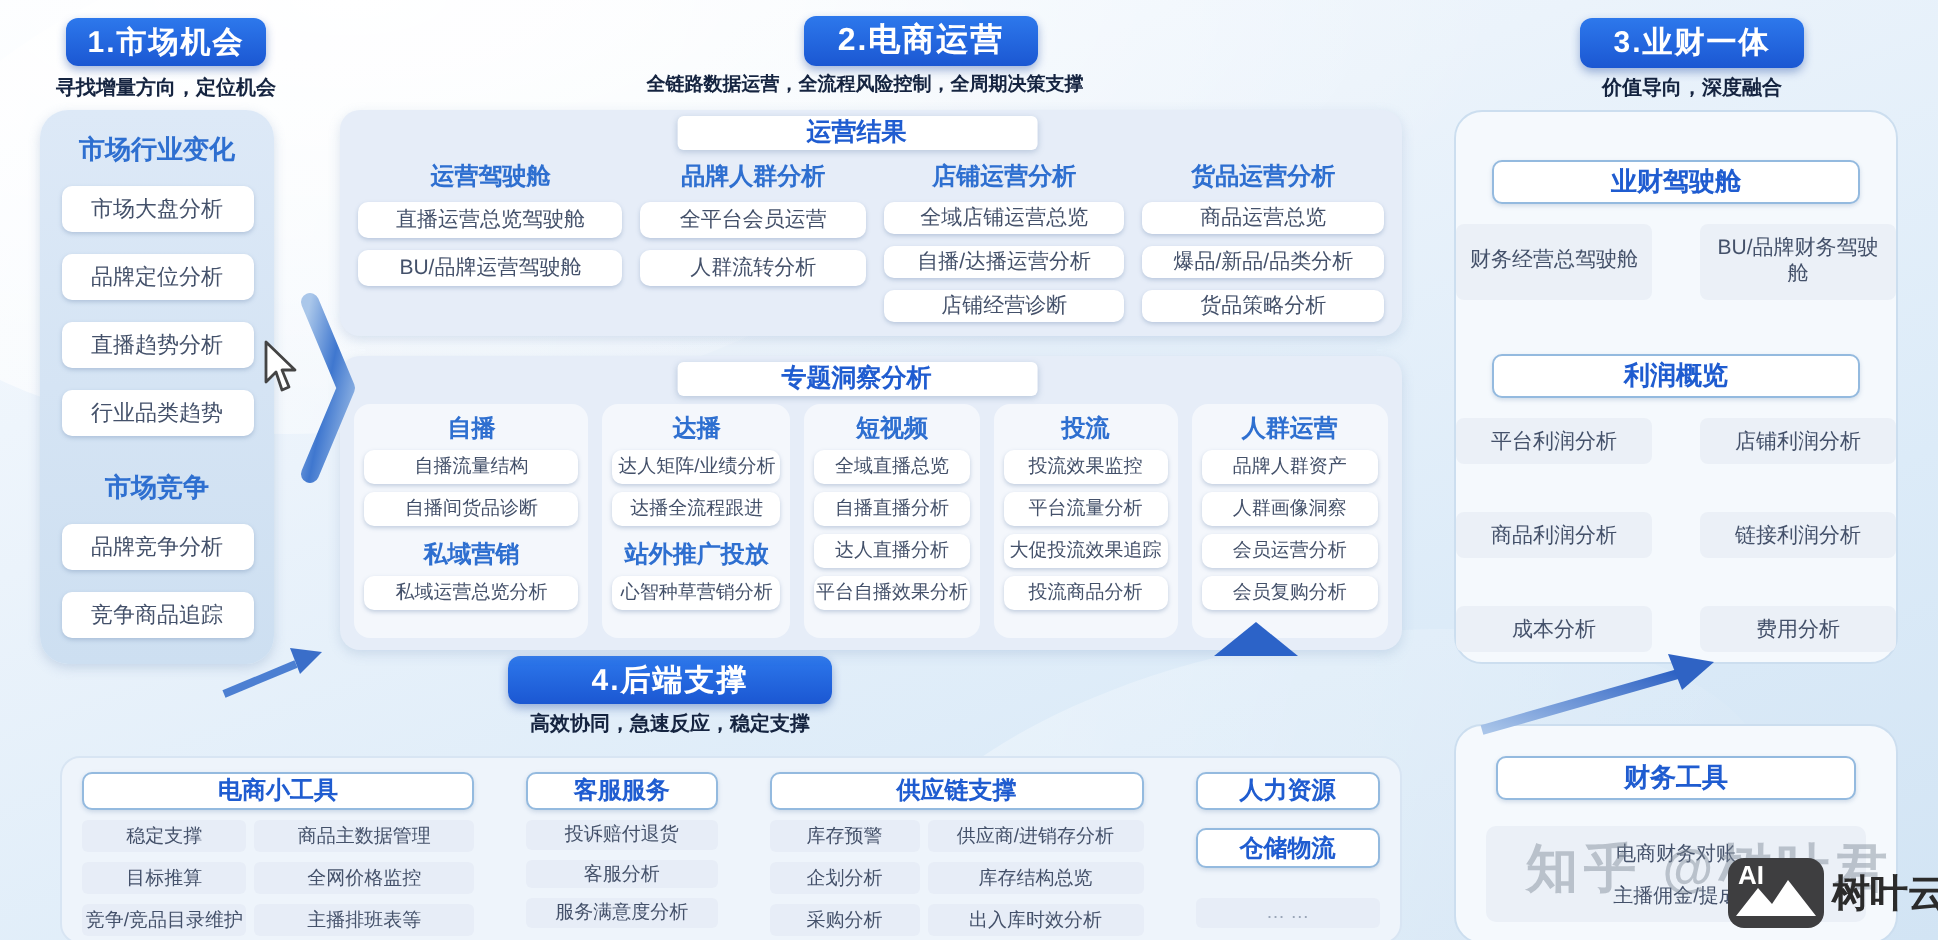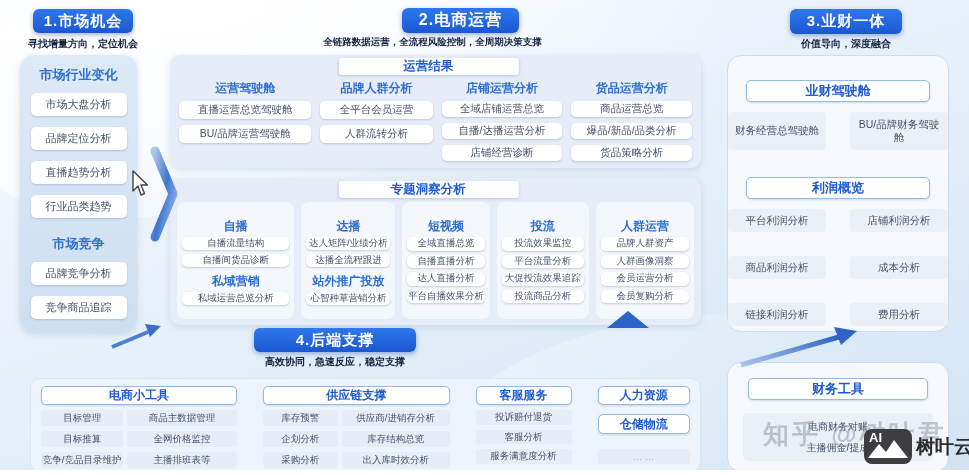--- a/index.html
+++ b/index.html
@@ -28,21 +28,21 @@
   #panel-result{left:170px;top:55px;width:531px;height:113px;}
   #panel-insight{left:170px;top:178px;width:531px;height:147px;}
   .tab{position:absolute;top:3px;left:50%;transform:translateX(-54%);width:180px;height:17px;background:#fff;border-radius:3px;
     color:#1f5cd0;font-weight:bold;font-size:12.5px;display:flex;align-items:center;justify-content:center;
     box-shadow:0 1px 3px rgba(100,130,170,.35);}
   .cols{position:absolute;left:9px;right:9px;top:25px;bottom:7px;display:flex;gap:9px;}
   .rcol{display:flex;flex-direction:column;align-items:center;gap:6px;min-width:0;}
   .rcol .gtitle{font-size:12px;height:15px;}
   .rcol .item{width:100%;height:18px;font-size:10.5px;}
   #insight-cols{position:absolute;left:7px;right:7px;top:24px;bottom:6px;display:flex;gap:7px;}
-  .ipanel{background:rgba(255,255,255,.55);border-radius:8px;padding:16px 5px;display:flex;flex-direction:column;
+  .ipanel{background:rgba(255,255,255,.55);border-radius:8px;padding:4px 5px;display:flex;flex-direction:column;
     align-items:center;gap:4px;min-width:0;box-sizing:border-box;}
   .ipanel .gtitle{font-size:12px;height:15px;}
   .ipanel .item{width:100%;height:17px;font-size:9.5px;}
   .boxtitle{background:#fff;border:1px solid #94badf;border-radius:5px;color:#1f5cd0;font-weight:bold;
     display:flex;align-items:center;justify-content:center;box-shadow:0 1px 2px rgba(100,130,170,.25);white-space:nowrap;}
   #panel-backend{left:30px;top:378px;width:671px;height:94px;background:#eef4fb;border:1px solid #d8e5f3;border-radius:10px;
     display:flex;gap:26px;padding:7px 10px;box-sizing:border-box;}
   .barea{display:flex;flex-direction:column;}
   .barea .boxtitle{height:18px;font-size:12px;margin-bottom:5px;}
   .bgrid{display:grid;column-gap:4px;row-gap:5px;}
@@ -160,65 +160,65 @@
         <div class="item">会员运营分析</div>
         <div class="item">会员复购分析</div>
       </div>
     </div>
   </div>
 
   <div class="panel" id="panel-backend">
     <div class="barea" style="width:212px;">
       <div class="boxtitle">电商小工具</div>
       <div class="bgrid" style="grid-template-columns:42% 56%;">
-        <div class="bitem">目标管理</div>
+        <div class="bitem">稳定支撑</div>
         <div class="bitem">商品主数据管理</div>
         <div class="bitem">目标推算</div>
         <div class="bitem">全网价格监控</div>
         <div class="bitem">竞争/竞品目录维护</div>
         <div class="bitem">主播排班表等</div>
       </div>
+    </div>
+    <div class="barea" style="width:104px;">
+      <div class="boxtitle">客服服务</div>
+      <div class="bitem" style="margin-bottom:5px;">投诉赔付退货</div>
+      <div class="bitem" style="margin-bottom:5px;">客服分析</div>
+      <div class="bitem">服务满意度分析</div>
     </div>
     <div class="barea" style="width:202px;">
       <div class="boxtitle">供应链支撑</div>
       <div class="bgrid" style="grid-template-columns:40% 58%;">
         <div class="bitem">库存预警</div>
         <div class="bitem">供应商/进销存分析</div>
         <div class="bitem">企划分析</div>
         <div class="bitem">库存结构总览</div>
         <div class="bitem">采购分析</div>
         <div class="bitem">出入库时效分析</div>
       </div>
     </div>
-    <div class="barea" style="width:104px;">
-      <div class="boxtitle">客服服务</div>
-      <div class="bitem" style="margin-bottom:5px;">投诉赔付退货</div>
-      <div class="bitem" style="margin-bottom:5px;">客服分析</div>
-      <div class="bitem">服务满意度分析</div>
-    </div>
     <div class="barea" style="width:100px;">
       <div class="boxtitle">人力资源</div>
       <div class="boxtitle" style="margin-top:4px;height:20px;">仓储物流</div>
       <div class="bitem" style="margin-top:10px;color:#9aa6b8;">… …</div>
     </div>
   </div>
 
   <div class="panel fin" id="panel-finance">
     <div class="boxtitle fbox" style="margin-top:24px;">业财驾驶舱</div>
     <div class="fgrid2">
       <div class="fitem tall">财务经营总驾驶舱</div>
       <div class="fitem tall">BU/品牌财务驾驶舱</div>
     </div>
     <div class="boxtitle fbox" style="margin-top:27px;">利润概览</div>
     <div class="fgrid2">
       <div class="fitem row">平台利润分析</div>
       <div class="fitem row">店铺利润分析</div>
       <div class="fitem row">商品利润分析</div>
+      <div class="fitem row">链接利润分析</div>
       <div class="fitem row">成本分析</div>
-      <div class="fitem row">链接利润分析</div>
       <div class="fitem row">费用分析</div>
     </div>
   </div>
 
   <div class="panel fin" id="panel-fintools">
     <div class="boxtitle fbox" style="margin-top:15px;width:178px;">财务工具</div>
     <div class="fstack">
       <div>电商财务对账</div>
       <div>主播佣金/提成</div>
     </div>

